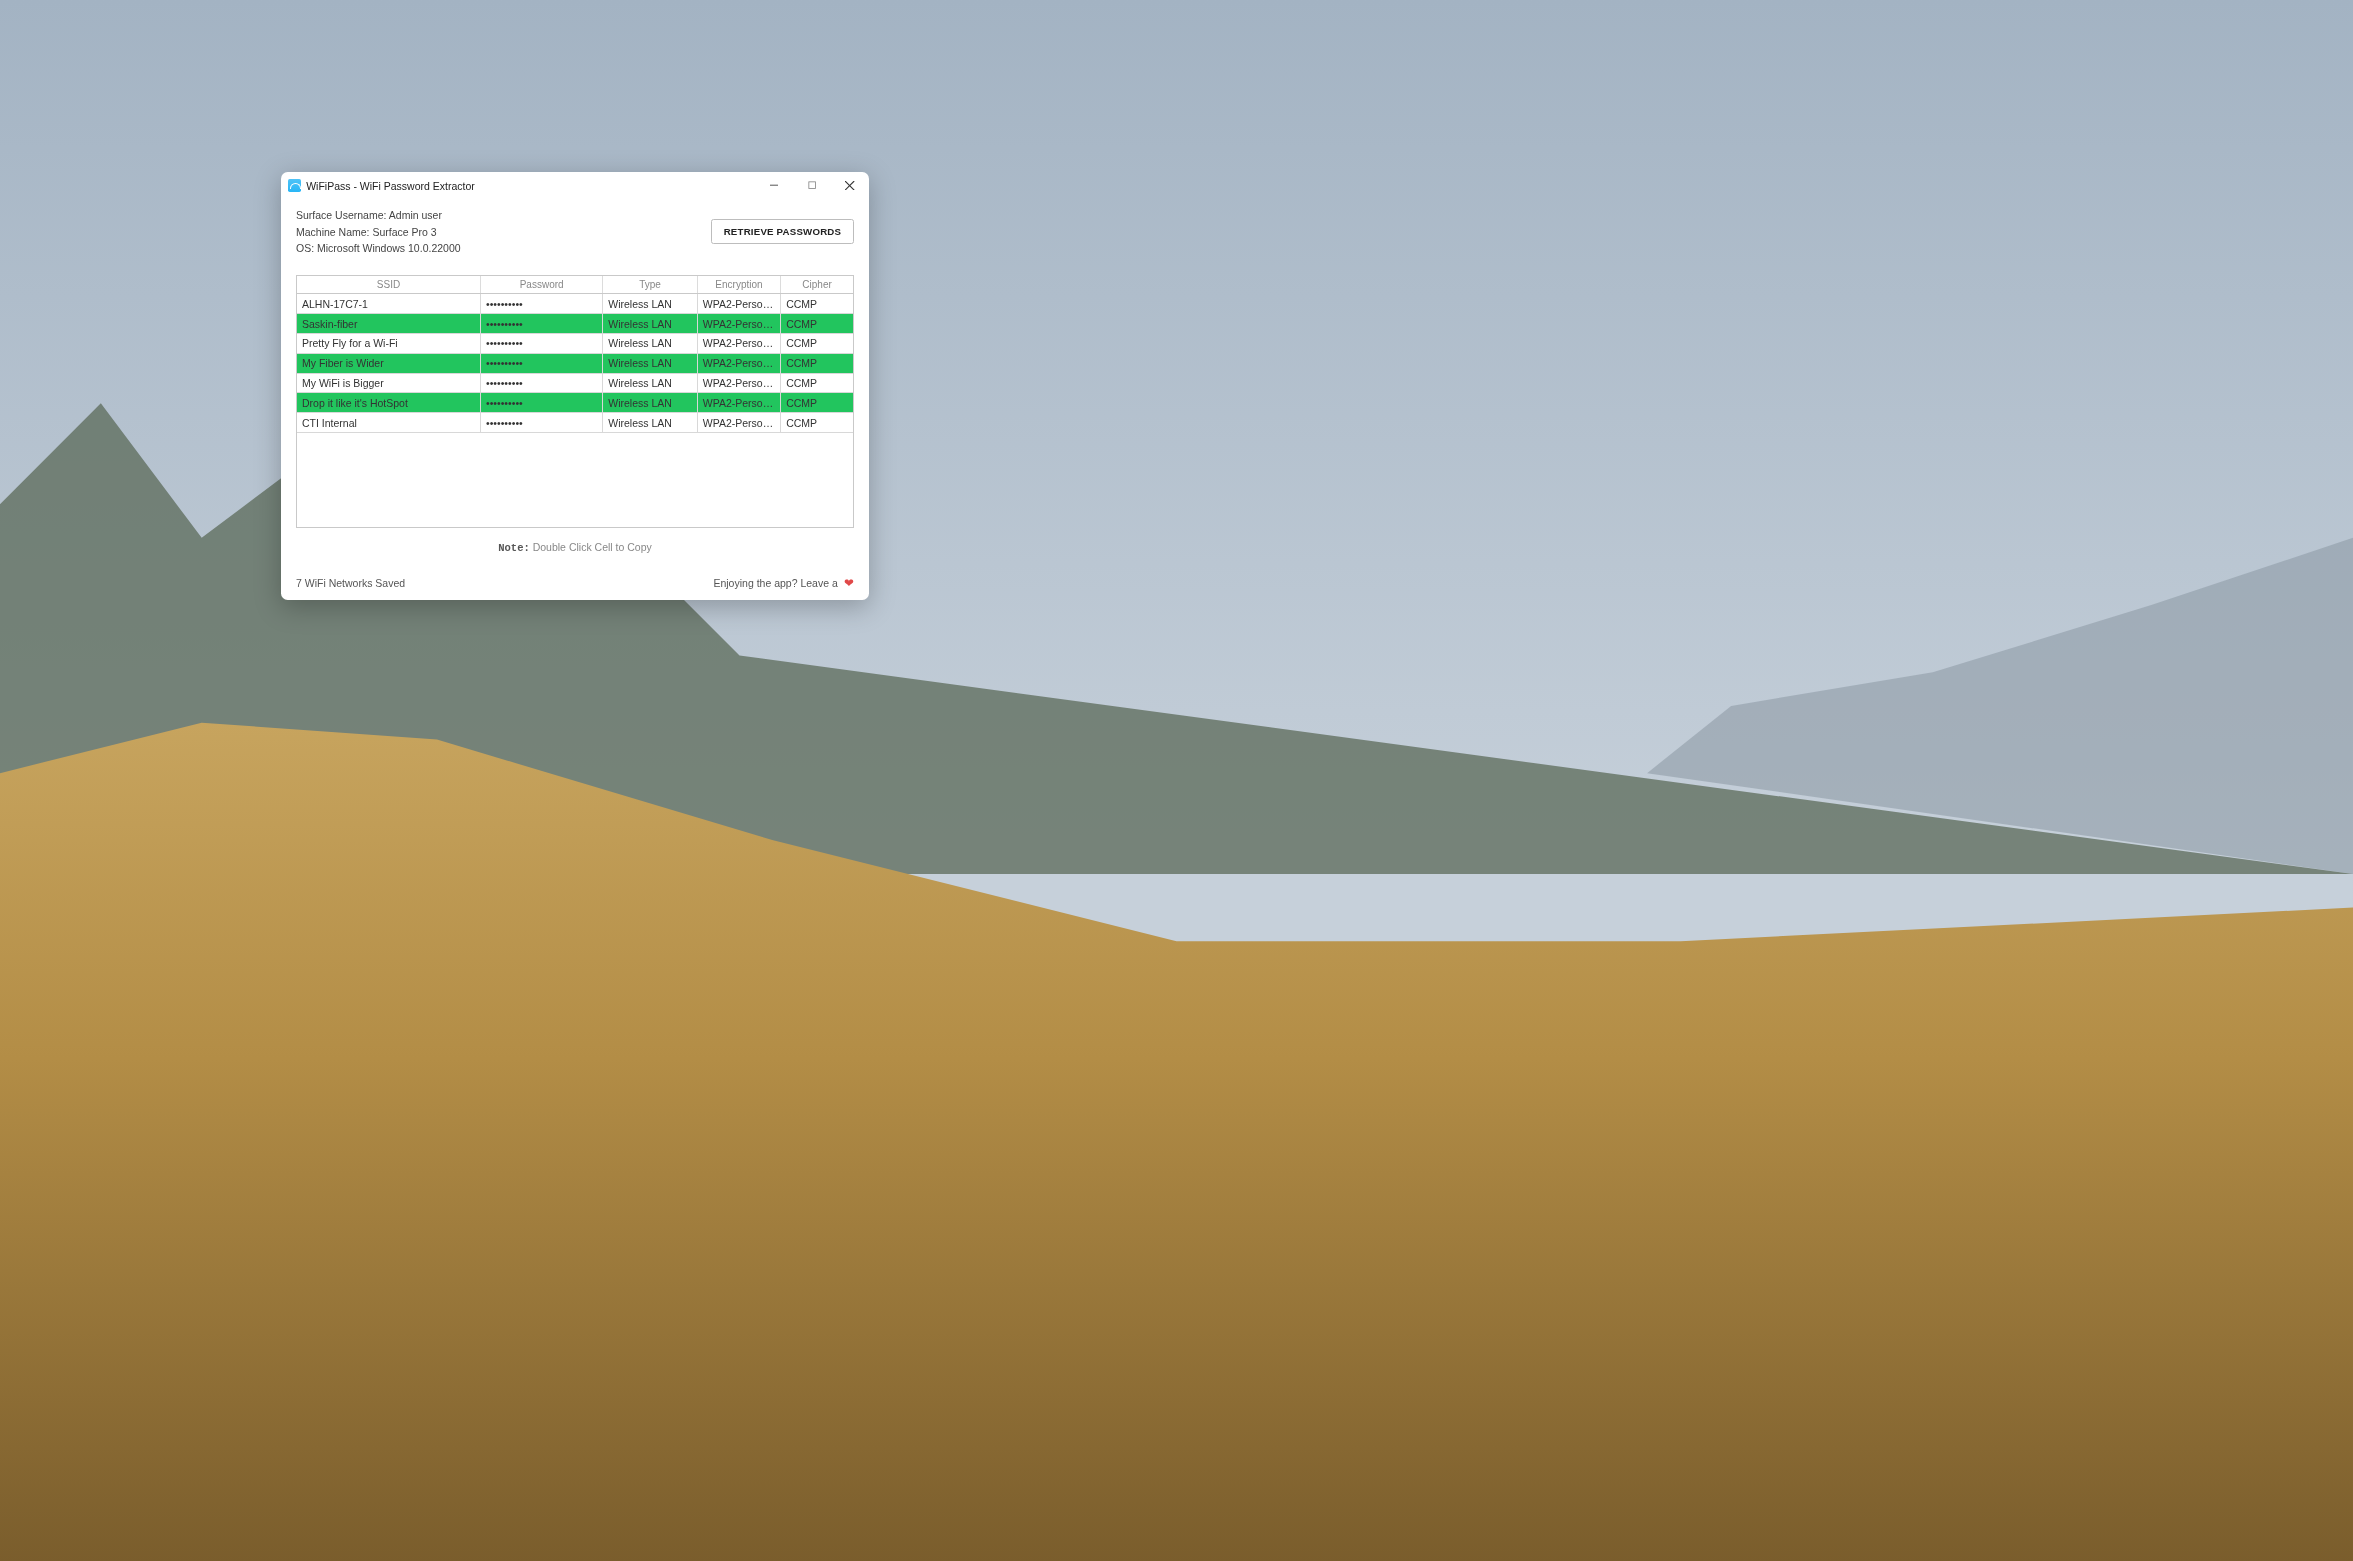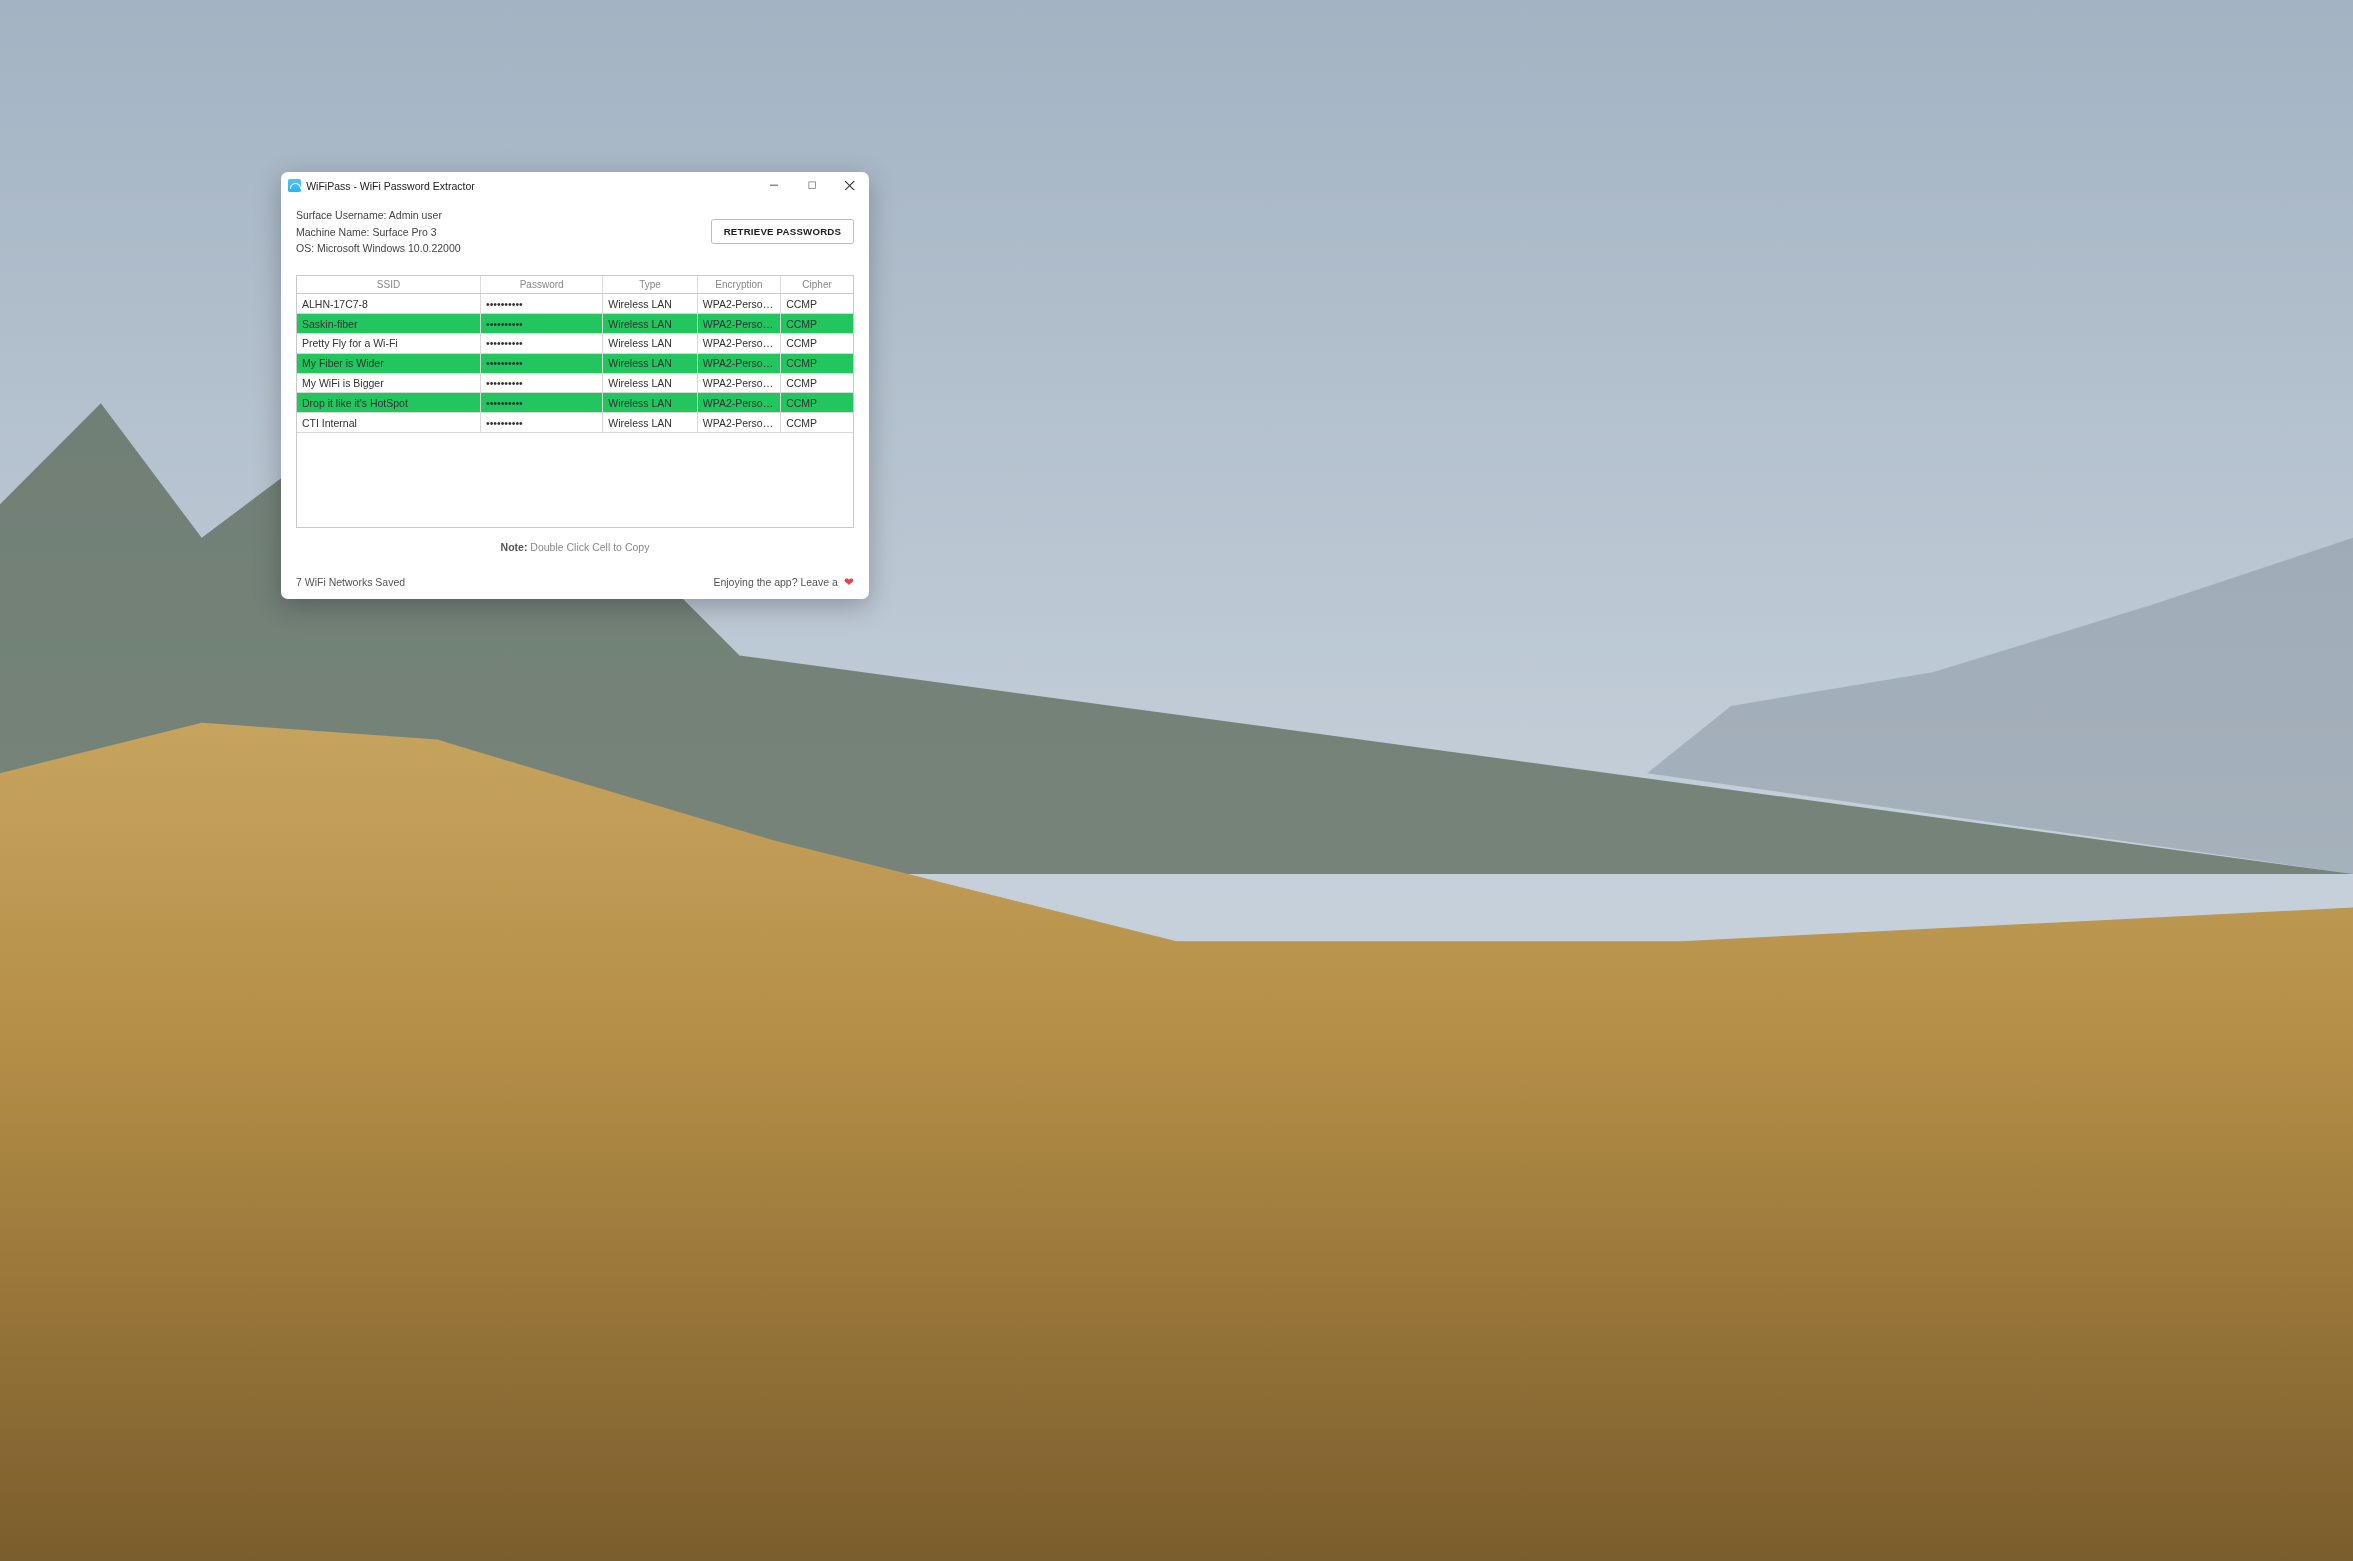--- a/index.html
+++ b/index.html
@@ -138,21 +138,21 @@
   .col-pass { width: 22%; }
   .col-type { width: 17%; }
   .col-enc  { width: 15%; }
   .col-ciph { width: 13%; }
   .note {
     text-align: center;
     color: #888;
     font-size: 10.5px;
     margin-top: 13.5px;
   }
-  .note b { color: #555; font-weight: 600; }
+  .note b { color: #555; font-weight: 600; font-family: Liberation Mono, monospace; }
   .footer {
     display: flex;
     justify-content: space-between;
     align-items: center;
     margin-top: 22px;
     font-size: 10.5px;
     color: #555;
   }
   .heart {
     color: #e04848;
@@ -244,21 +244,21 @@
           <tr>
             <th>SSID</th>
             <th>Password</th>
             <th>Type</th>
             <th>Encryption</th>
             <th>Cipher</th>
           </tr>
         </thead>
         <tbody>
             <tr>
-              <td>ALHN-17C7-8</td>
+              <td>ALHN-17C7-1</td>
               <td>••••••••••</td>
               <td>Wireless LAN</td>
               <td>WPA2-Personal</td>
               <td>CCMP</td>
             </tr>
             <tr class="alt">
               <td>Saskin-fiber</td>
               <td>••••••••••</td>
               <td>Wireless LAN</td>
               <td>WPA2-Personal</td>

